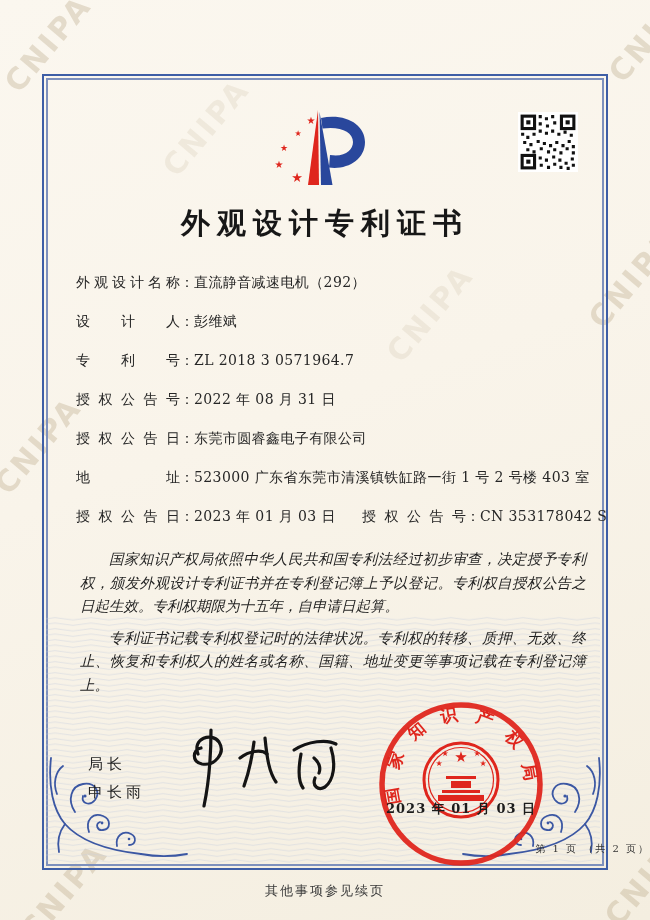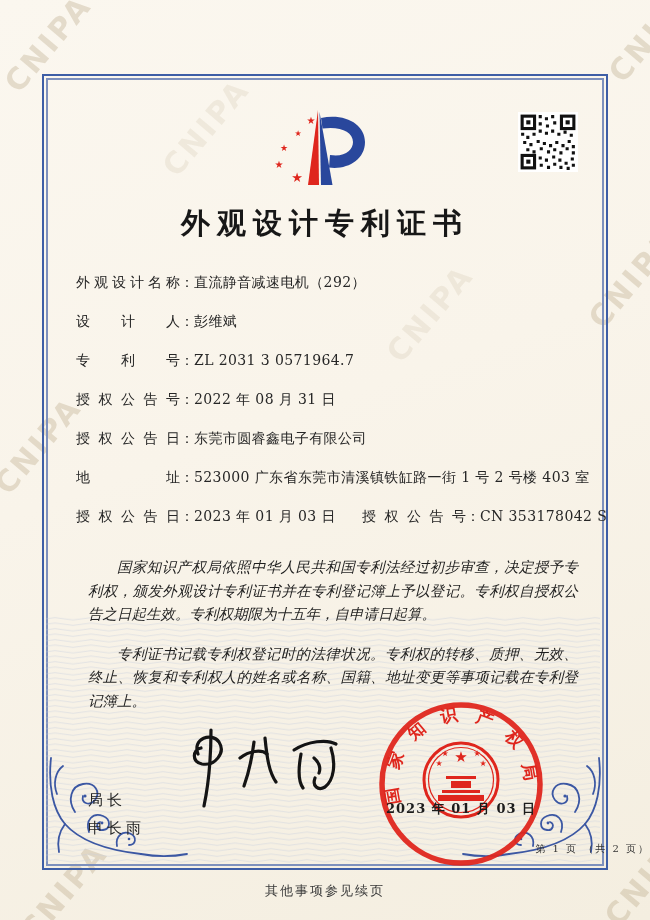--- a/index.html
+++ b/index.html
@@ -25,22 +25,22 @@
   .title{position:absolute;left:0;right:0;top:204px;text-align:center;
          font-size:29px;font-weight:bold;letter-spacing:7px;color:#171717;}
   .fields{position:absolute;left:76px;top:272px;width:512px;font-size:14px;color:#262626;}
   .frow{height:39px;line-height:20px;white-space:nowrap;}
   .flabel{display:inline-block;width:104px;text-align:justify;text-align-last:justify;vertical-align:top;}
   .fcolon{display:inline-block;width:14px;}
   .fvalue{letter-spacing:.4px;}
   .gap2{display:inline-block;width:26px;}
   .paras{position:absolute;left:72px;right:56px;top:540px;font-size:14.5px;line-height:23.5px;
          text-align:justify;font-style:italic;color:#1f1f1f;}
-  .paras p{margin:16px;text-indent:2em;}
-  .sig-block{position:absolute;left:88px;top:786px;font-size:15px;line-height:28px;letter-spacing:4px;color:#222;}
+  .paras p{margin:8px;text-indent:2em;}
+  .sig-block{position:absolute;left:88px;top:750px;font-size:15px;line-height:28px;letter-spacing:4px;color:#222;}
   .sig-svg{position:absolute;left:168px;top:724px;}
   .seal{position:absolute;left:366px;top:692px;}
   .seal-char{font-family:"DejaVu Serif","Liberation Serif",serif;font-weight:bold;}
   .page-num{position:absolute;left:0;right:0;top:842px;text-align:right;font-size:10px;letter-spacing:2px;color:#333;}
   .continuation{position:absolute;left:0;right:0;top:882px;text-align:center;font-size:13px;letter-spacing:2px;color:#3a3a3a;}
 </style>
 </head>
 <body>
 
 <div class="page">
@@ -135,21 +135,21 @@
   <div class="title">外观设计专利证书</div>
 
   <div class="fields">
     <div class="frow">
       <span class="flabel">外观设计名称</span><span class="fcolon">：</span><span class="fvalue">直流静音减速电机（292）</span>
     </div>
     <div class="frow">
       <span class="flabel">设计人</span><span class="fcolon">：</span><span class="fvalue">彭维斌</span>
     </div>
     <div class="frow">
-      <span class="flabel">专利号</span><span class="fcolon">：</span><span class="fvalue">ZL 2031 3 0571964.7</span>
+      <span class="flabel">专利号</span><span class="fcolon">：</span><span class="fvalue">ZL 2018 3 0571964.7</span>
     </div>
     <div class="frow">
       <span class="flabel">授权公告号</span><span class="fcolon">：</span><span class="fvalue">2022 年 08 月 31 日</span>
     </div>
     <div class="frow">
       <span class="flabel">授权公告日</span><span class="fcolon">：</span><span class="fvalue">东莞市圆睿鑫电子有限公司</span>
     </div>
     <div class="frow">
       <span class="flabel">地址</span><span class="fcolon">：</span><span class="fvalue">523000 广东省东莞市清溪镇铁缸路一街 1 号 2 号楼 403 室</span>
     </div>

